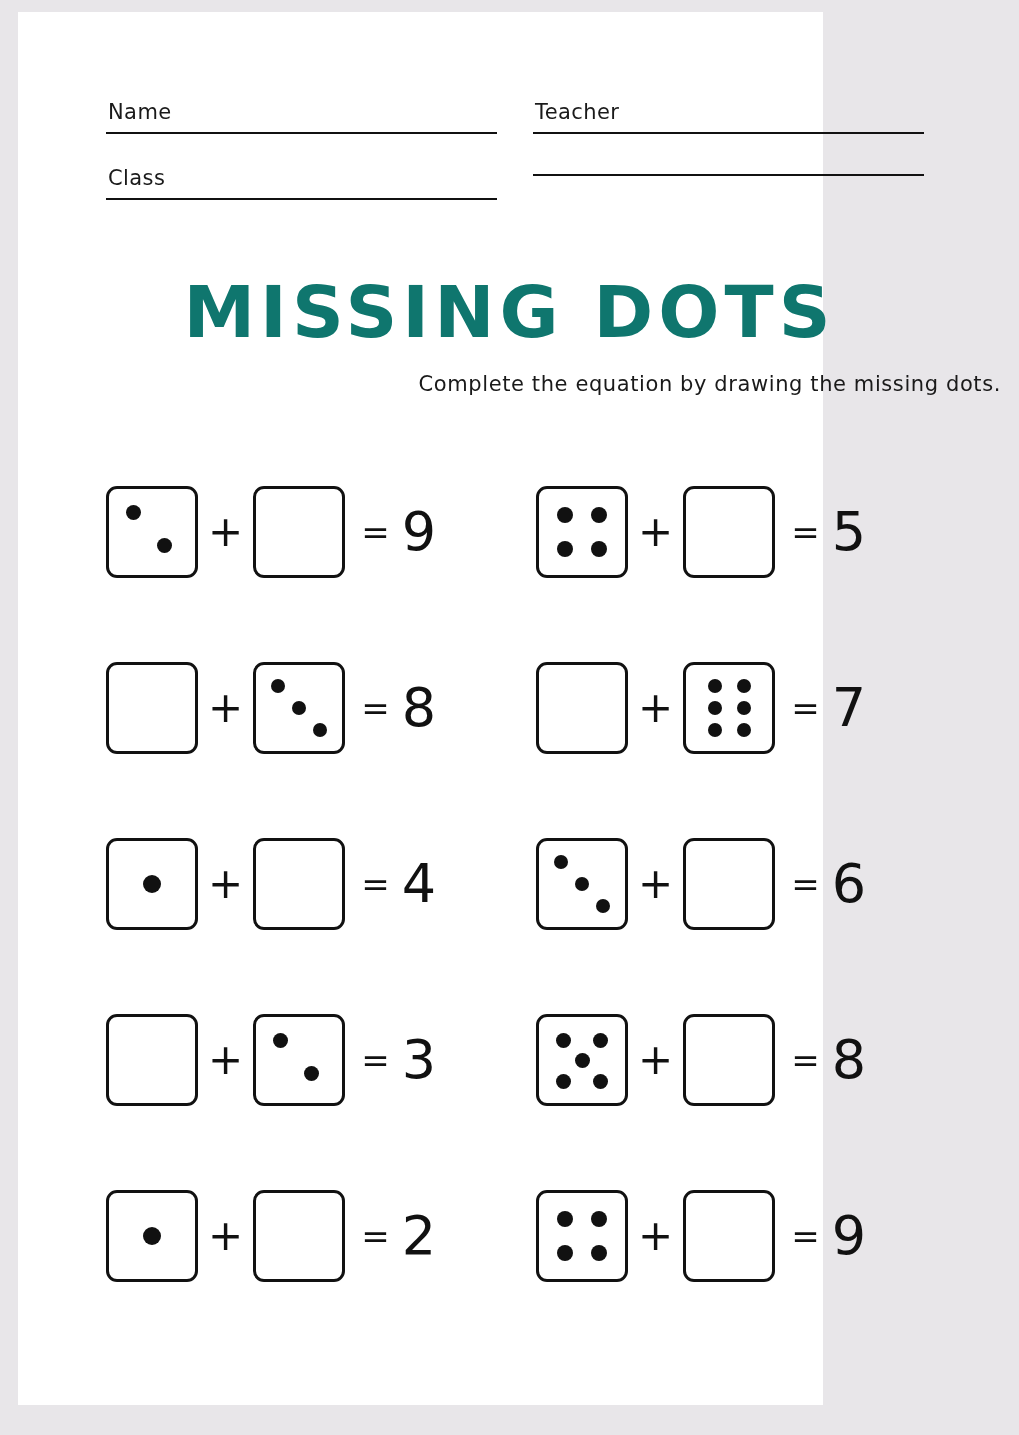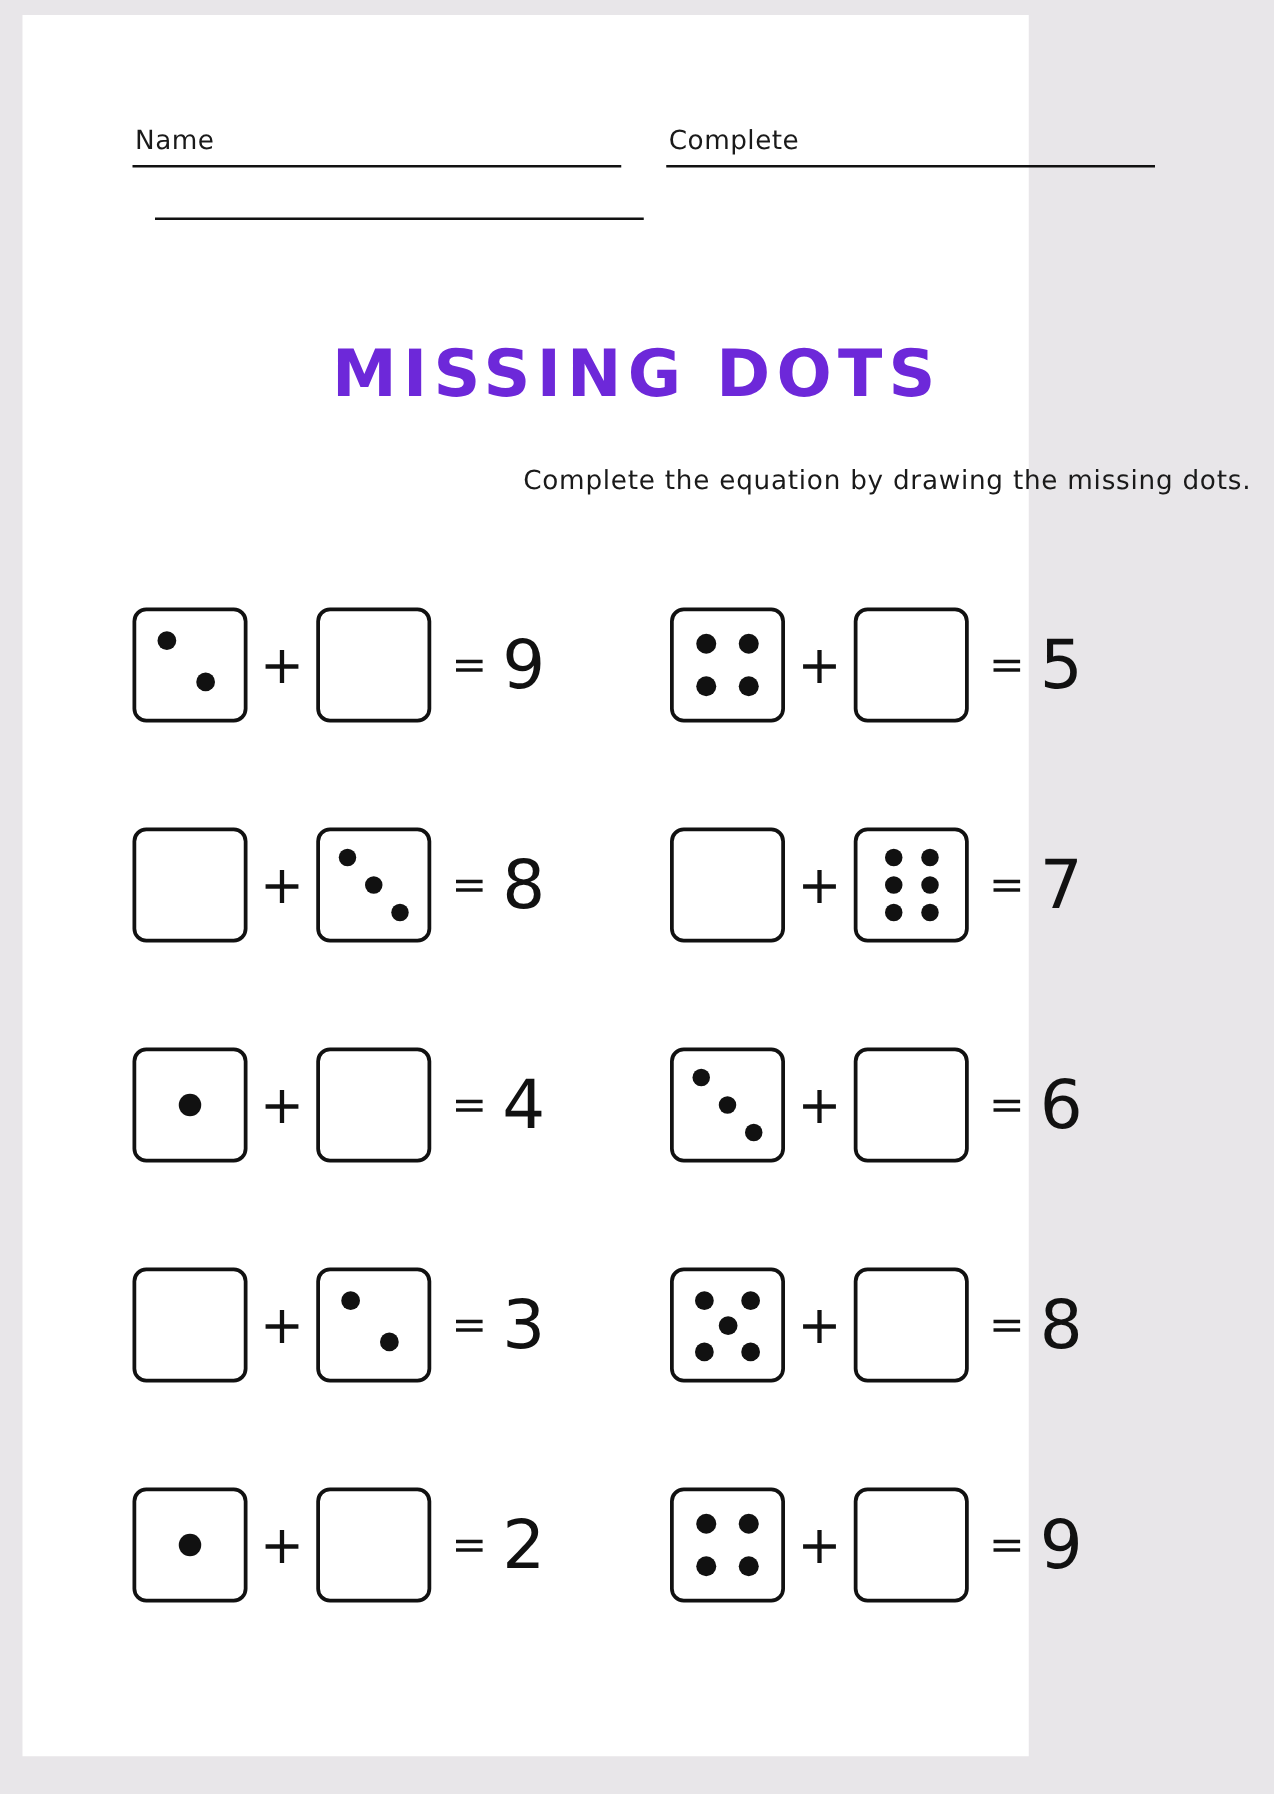--- a/index.html
+++ b/index.html
@@ -62,23 +62,23 @@
 
   
   .title {
     position: absolute;
     top: 258px;
     left: 0;
     width: 983px;
     text-align: center;
     font-family: "DejaVu Sans", sans-serif;
     font-weight: bold;
-    font-size: 52px;
+    font-size: 72px;
     letter-spacing: 5px;
-    color: #6d28d9;
+    color: #0f766e;
     text-transform: uppercase;
   }
   .subtitle {
     position: absolute;
     top: 360px;
     left: 0;
     width: 983px;
     text-align: right;
     font-family: "DejaVu Sans", sans-serif;
     font-size: 21px;
@@ -148,21 +148,25 @@
 <body>
 
 <div class="page">
 
   <div class="fields">
     <div class="field">
       <div class="field-label">Name</div>
       <div class="field-line"></div>
     </div>
     <div class="field right">
-      <div class="field-label">Complete</div>
+      <div class="field-label">Teacher</div>
+      <div class="field-line"></div>
+    </div>
+    <div class="field row2">
+      <div class="field-label">Class</div>
       <div class="field-line"></div>
     </div>
     <div class="field right row2">
       <div class="field-line"></div>
     </div>
   </div>
 
   <div class="title">MISSING DOTS</div>
   <div class="subtitle">Complete the equation by drawing the missing dots.</div>
 

